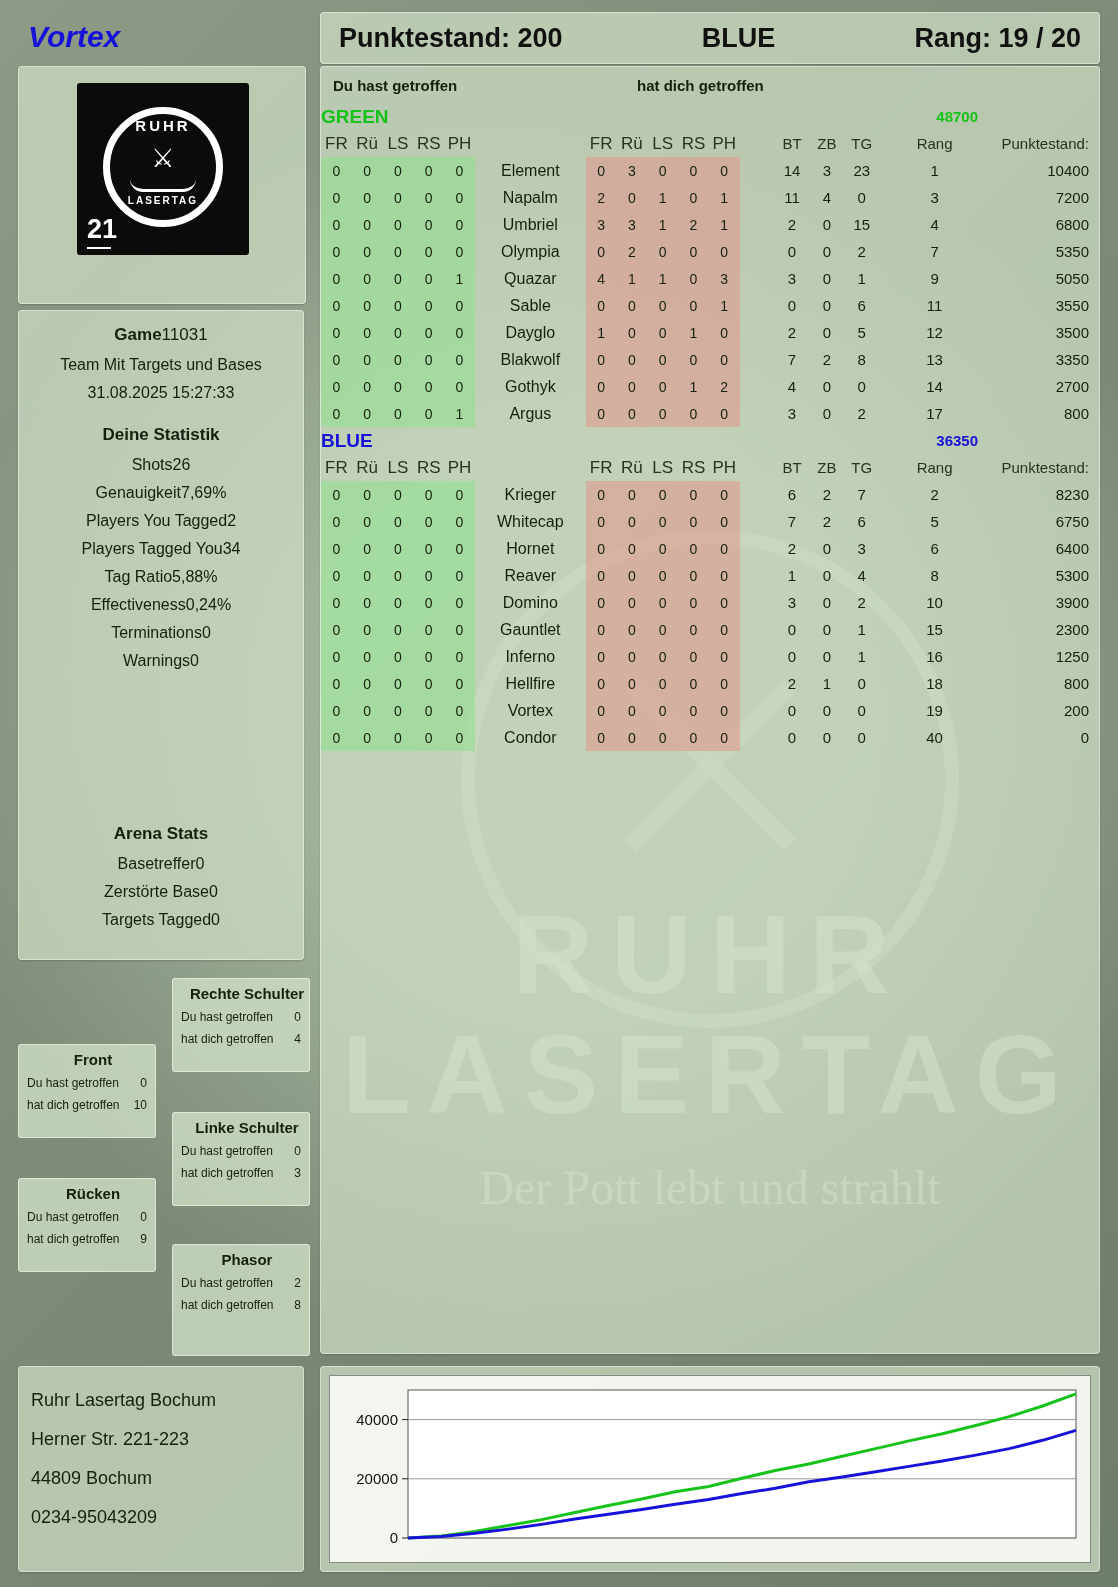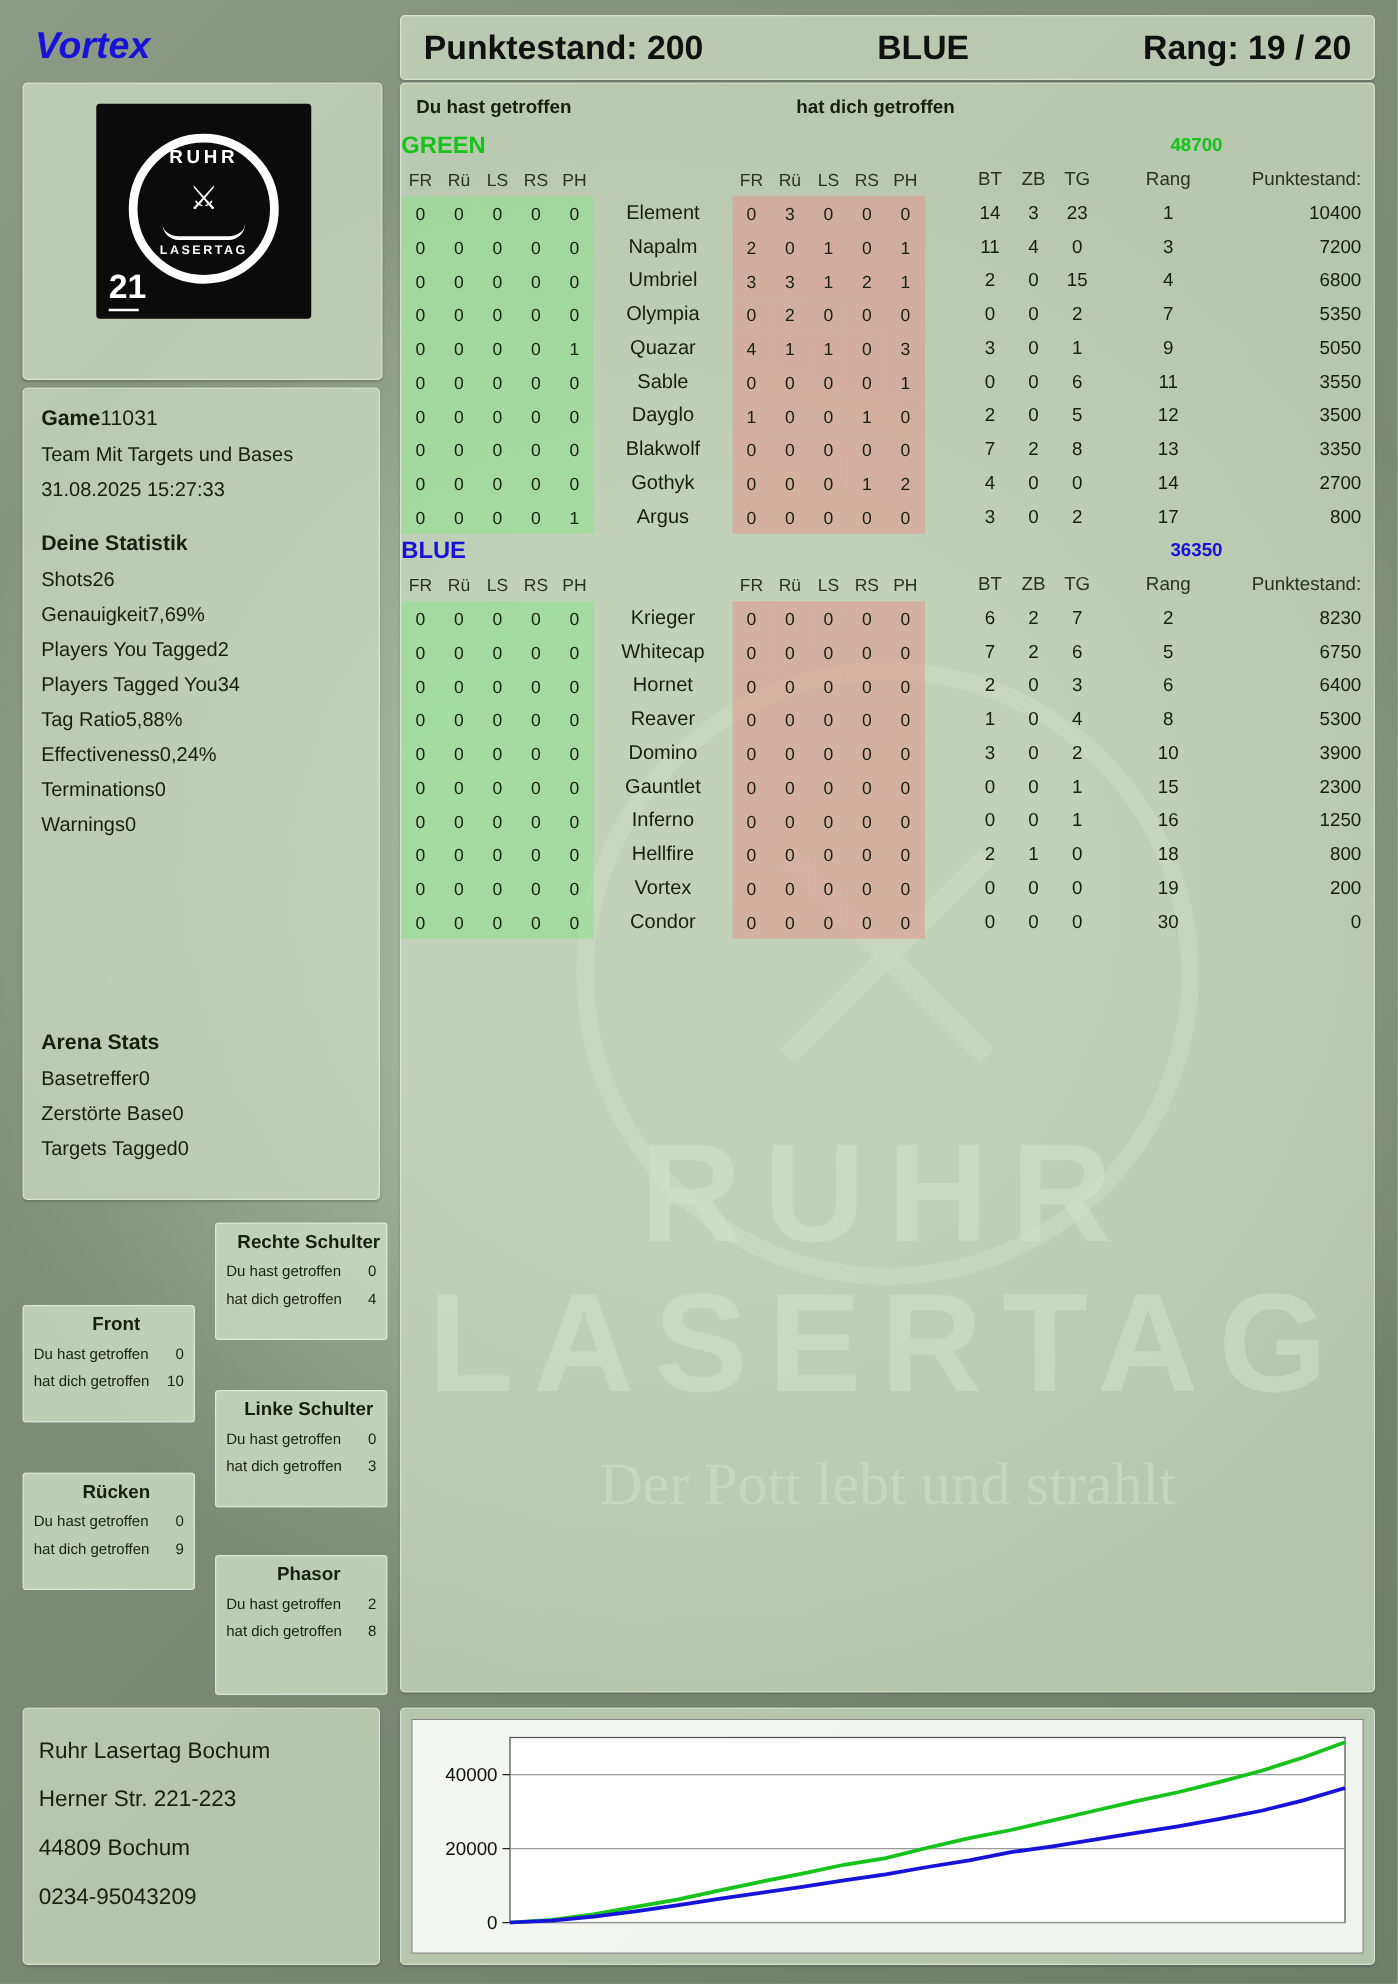--- a/index.html
+++ b/index.html
@@ -53,21 +53,21 @@
     font-weight:bold;letter-spacing:3px;}
   .logo .txt-bot{position:absolute;left:0;right:0;top:112px;text-align:center;color:#fff;font-size:10px;
     font-weight:bold;letter-spacing:2px;}
   .logo .hammers{position:absolute;left:50%;top:60px;transform:translateX(-50%);font-size:26px;color:#fff;}
   .logo .wave{position:absolute;left:50%;top:96px;transform:translateX(-50%);width:66px;height:10px;
     border-bottom:3px solid #fff;border-radius:0 0 40px 40px;}
   .logo .num{position:absolute;left:10px;bottom:10px;color:#fff;font-size:27px;font-weight:bold;}
   .logo .numline{position:absolute;left:10px;bottom:6px;width:24px;height:2px;background:#fff;}
 
   #stats-panel{left:18px;top:310px;width:286px;height:650px;padding:10px 14px;box-sizing:border-box;}
-  .row{display:flex;justify-content:flex-start;font-size:16px;color:#17200f;padding:5px 0;}
+  .row{display:flex;justify-content:center;font-size:16px;color:#17200f;padding:5px 0;}
   .row .lbl{}
   .row .val{font-weight:normal;}
   .hdr-row{font-weight:bold;font-size:17px;padding:4px 0 6px;}
   .sp{height:14px;}
 
   
   .bp{position:absolute;background:rgba(206,222,196,.8);border:1px solid rgba(255,255,255,.5);border-radius:3px;}
   .bp .t{font-size:15px;font-weight:bold;text-align:center;padding:6px 0 4px;color:#17200f;margin-left:12px;}
   .bp .l{display:flex;justify-content:space-between;font-size:12px;padding:4px 8px;color:#17200f;}
   #bp-rs{left:172px;top:978px;width:136px;height:92px;}
@@ -82,21 +82,21 @@
   
   #main{left:320px;top:66px;width:780px;height:1288px;padding:0;box-sizing:border-box;}
   .colhead{position:absolute;top:10px;font-size:15px;font-weight:bold;color:#17200f;}
   #ch1{left:12px;}
   #ch2{left:316px;}
 
   table.tt{border-collapse:collapse;font-size:14px;color:#17200f;width:780px;}
   table.tt td{padding:1px 0;height:25px;}
   .teamname{font-size:19px;font-weight:bold;}
   .teamscore{font-size:19px;font-weight:bold;text-align:right;}
-  .sub{font-size:14px;color:#2a3320;text-align:center;}
+  .sub{font-size:17px;color:#2a3320;text-align:center;}
   .subR{font-size:13px;color:#2a3320;text-align:right;}
   .cellG{background:rgba(140,225,140,.55);text-align:center;width:30px;}
   .cellR{background:rgba(228,150,140,.55);text-align:center;width:30px;}
   .hdG{text-align:center;width:30px;}
   .hdR{text-align:center;width:30px;}
   .name{text-align:center;width:108px;font-size:16px;}
   .numc{text-align:center;width:34px;font-size:15px;}
   .rankc{text-align:center;width:42px;font-size:15px;}
   .scorec{text-align:right;width:96px;font-size:15px;padding-right:12px !important;}
   .spacerc{width:34px;}
@@ -697,21 +697,21 @@
             <td class="name">Condor</td>
             <td class="cellR">0</td>
             <td class="cellR">0</td>
             <td class="cellR">0</td>
             <td class="cellR">0</td>
             <td class="cellR">0</td>
             <td class="spacerc"></td>
             <td class="numc">0</td>
             <td class="numc">0</td>
             <td class="numc">0</td>
-            <td class="rankc">30</td>
+            <td class="rankc">40</td>
             <td class="scorec">0</td>
           </tr>
         </tbody>
       </table>
   </div>
 
   <div class="panel" id="chart-panel">
     <div class="chart-box" id="chart-box"><svg width="760" height="186">
           <rect x="78" y="14" width="668" height="148" fill="#ffffff" stroke="#555"></rect>
           <line x1="78" x2="746" y1="162" y2="162" stroke="#999" stroke-width="1"></line>

